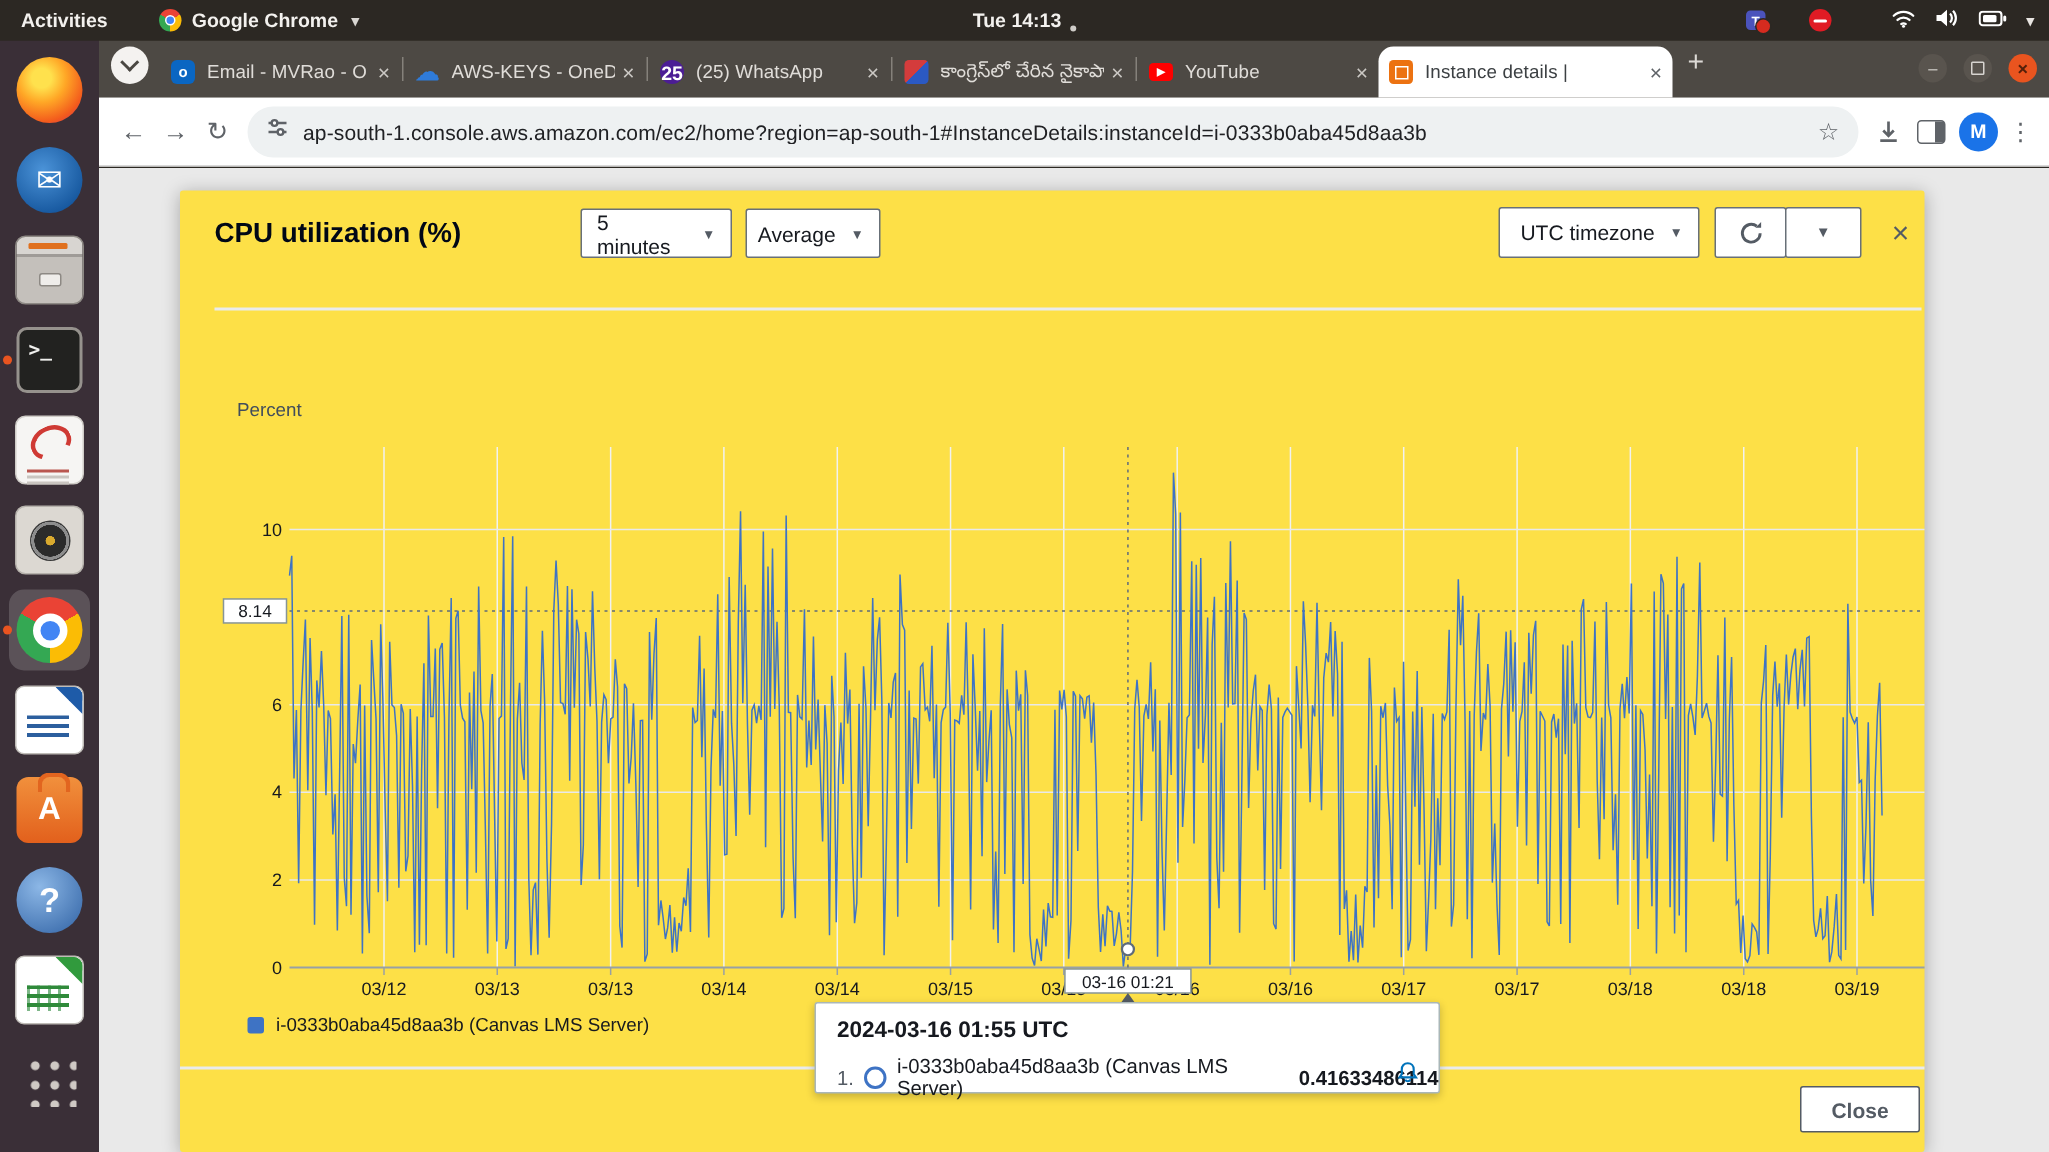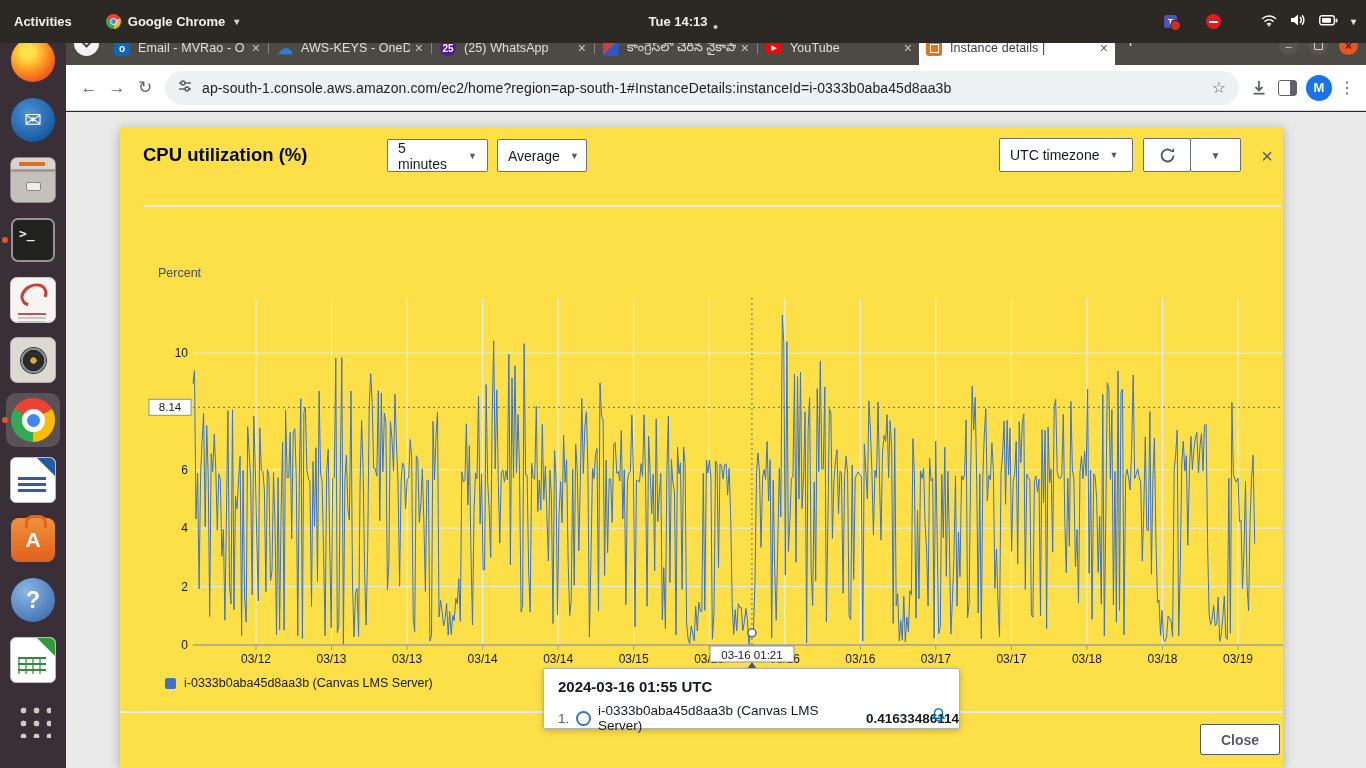--- a/index.html
+++ b/index.html
@@ -1,20 +1,20 @@
 <!DOCTYPE html>
 <html><head>
 <meta charset="utf-8">
 <style>
   html,body{margin:0;padding:0}
   body{width:1366px;height:768px;overflow:hidden;position:relative;
        font-family:"Liberation Sans",sans-serif;background:#2c2823;color:#16191f}
 
   
-  .topbar{position:absolute;left:0;top:0;width:1366px;height:43px;background:#2c2823;
+  .topbar{position:absolute;left:0;top:0;width:1366px;height:27px;background:#2c2823;
           color:#f3f1ee;font-size:13px;font-weight:700;display:flex;align-items:center;z-index:60}
   .tb-activities{margin-left:14px;cursor:default}
   .tb-app{display:flex;align-items:center;gap:7px;margin-left:34px}
   .tb-caret{font-size:10px;margin-left:2px;color:#d9d6d2}
   .chrome-ball{width:15px;height:15px;border-radius:50%;
      background:conic-gradient(from -60deg,#ea4335 0 120deg,#fbbc05 120deg 240deg,#34a853 240deg 360deg);position:relative}
   .chrome-ball::after{content:'';position:absolute;left:4px;top:4px;width:5px;height:5px;background:#4285f4;
      border:1.5px solid #fff;border-radius:50%}
   .tb-clock{position:absolute;left:50%;transform:translateX(-50%);display:flex;align-items:flex-end;gap:6px}
   .tb-dot{width:4px;height:4px;border-radius:50%;background:#cfccc8}
@@ -85,21 +85,21 @@
   .tabsep{width:1px;height:16px;background:#85817b;align-self:center;margin:0 1px}
   .newtab{color:#dcd9d5;font-size:19px;margin:0 4px 8px 10px;align-self:center}
   .winctl{position:absolute;right:8px;top:9px;display:flex;gap:11px}
   .wbtn{width:19px;height:19px;border-radius:50%;background:#59544e;display:flex;align-items:center;justify-content:center;color:#d7d4d0;font-size:11px}
   .wbtn .maxsq{width:7px;height:7px;border:1.5px solid #d7d4d0;border-radius:1px}
   .wbtn.close{background:#e9541f;color:#55200a;font-size:12px;font-weight:700}
 
   .fv{width:16px;height:16px;border-radius:3px;display:flex;align-items:center;justify-content:center;font-weight:700}
   .fv-ol{background:#0a66c2;color:#fff;font-size:10px;border-radius:4px}
   .fv-od{background:none;color:#2f7bd9;font-size:16px}
-  .fv-wa{background:#4c1d95;color:#fff;font-size:10px;border-radius:50%}
+  .fv-wa{background:#4c1d95;color:#fff;font-size:13px;border-radius:50%}
   .fv-tn{background:linear-gradient(135deg,#d43c3c 0 50%,#2b59c3 50% 100%)}
   .fv-yt{background:#f00;color:#fff;width:16px;height:12px;font-size:7px;border-radius:3px}
   .fv-ec2{background:#ec7211}
   .fv-ec2 i{width:7px;height:7px;border:1.7px solid #fff;display:block}
 
   .toolbar{position:absolute;left:0;top:38px;right:0;height:46px;background:#fff;border-bottom:1px solid #d9d9d9;
      display:flex;align-items:center;padding:0 9px;box-sizing:border-box}
   .nav-ic{width:28px;height:28px;display:flex;align-items:center;justify-content:center;color:#5f6368;font-size:17px;flex:0 0 auto}
   .omnibox{flex:1;height:34px;background:#eef1f2;border-radius:17px;margin:0 6px;display:flex;align-items:center;
      padding:0 6px 0 12px;box-sizing:border-box;min-width:0}
@@ -110,21 +110,21 @@
   .avatar{width:26px;height:26px;border-radius:50%;background:#1a73e8;color:#fff;font-size:13px;font-weight:700;
      display:flex;align-items:center;justify-content:center;margin:0 5px}
   .kebab{color:#5f6368;font-size:16px;width:20px;text-align:center}
 
   
   .page{position:absolute;left:0;top:85px;right:0;bottom:0;background:#e9e9e9}
   .modal{position:absolute;left:54px;top:15px;width:1163px;height:641px;background:#fde047;
      box-shadow:0 2px 12px rgba(0,0,0,.28);border-radius:2px}
   .modal-title{position:absolute;left:23px;top:17px;font-size:18.5px;font-weight:700;color:#000716}
   .sel{position:absolute;height:33px;border:1px solid #687078;border-radius:2px;background:#fff;display:flex;
-     align-items:center;justify-content:flex-start;padding:0 10px;font-size:14px;color:#16191f;box-sizing:border-box;cursor:default}
+     align-items:center;justify-content:flex-end;padding:0 10px;font-size:14px;color:#16191f;box-sizing:border-box;cursor:default}
   .sel .dd{font-size:9px;color:#545b64;margin-left:10px}
   .seg{position:absolute;left:478px;top:11px;width:392px;height:34px;border:1px solid #687078;border-radius:2px;
      background:#fff;display:flex;align-items:center;justify-content:space-evenly;box-sizing:border-box;font-size:14px}
   .range{padding:0 4px;color:#16191f}
   .range.sel-range{color:#0073bb;font-weight:700}
   .range.custom{color:#687078;display:flex;align-items:center;gap:7px}
   .cal{font-size:15px;color:#545b64}
   .sqbtn{position:absolute;top:11px;height:34px;border:1px solid #687078;border-radius:2px;background:#fff;
      display:flex;align-items:center;justify-content:center;box-sizing:border-box}
   .modal-close{position:absolute;left:1133px;top:15px;width:28px;height:28px;display:flex;align-items:center;

